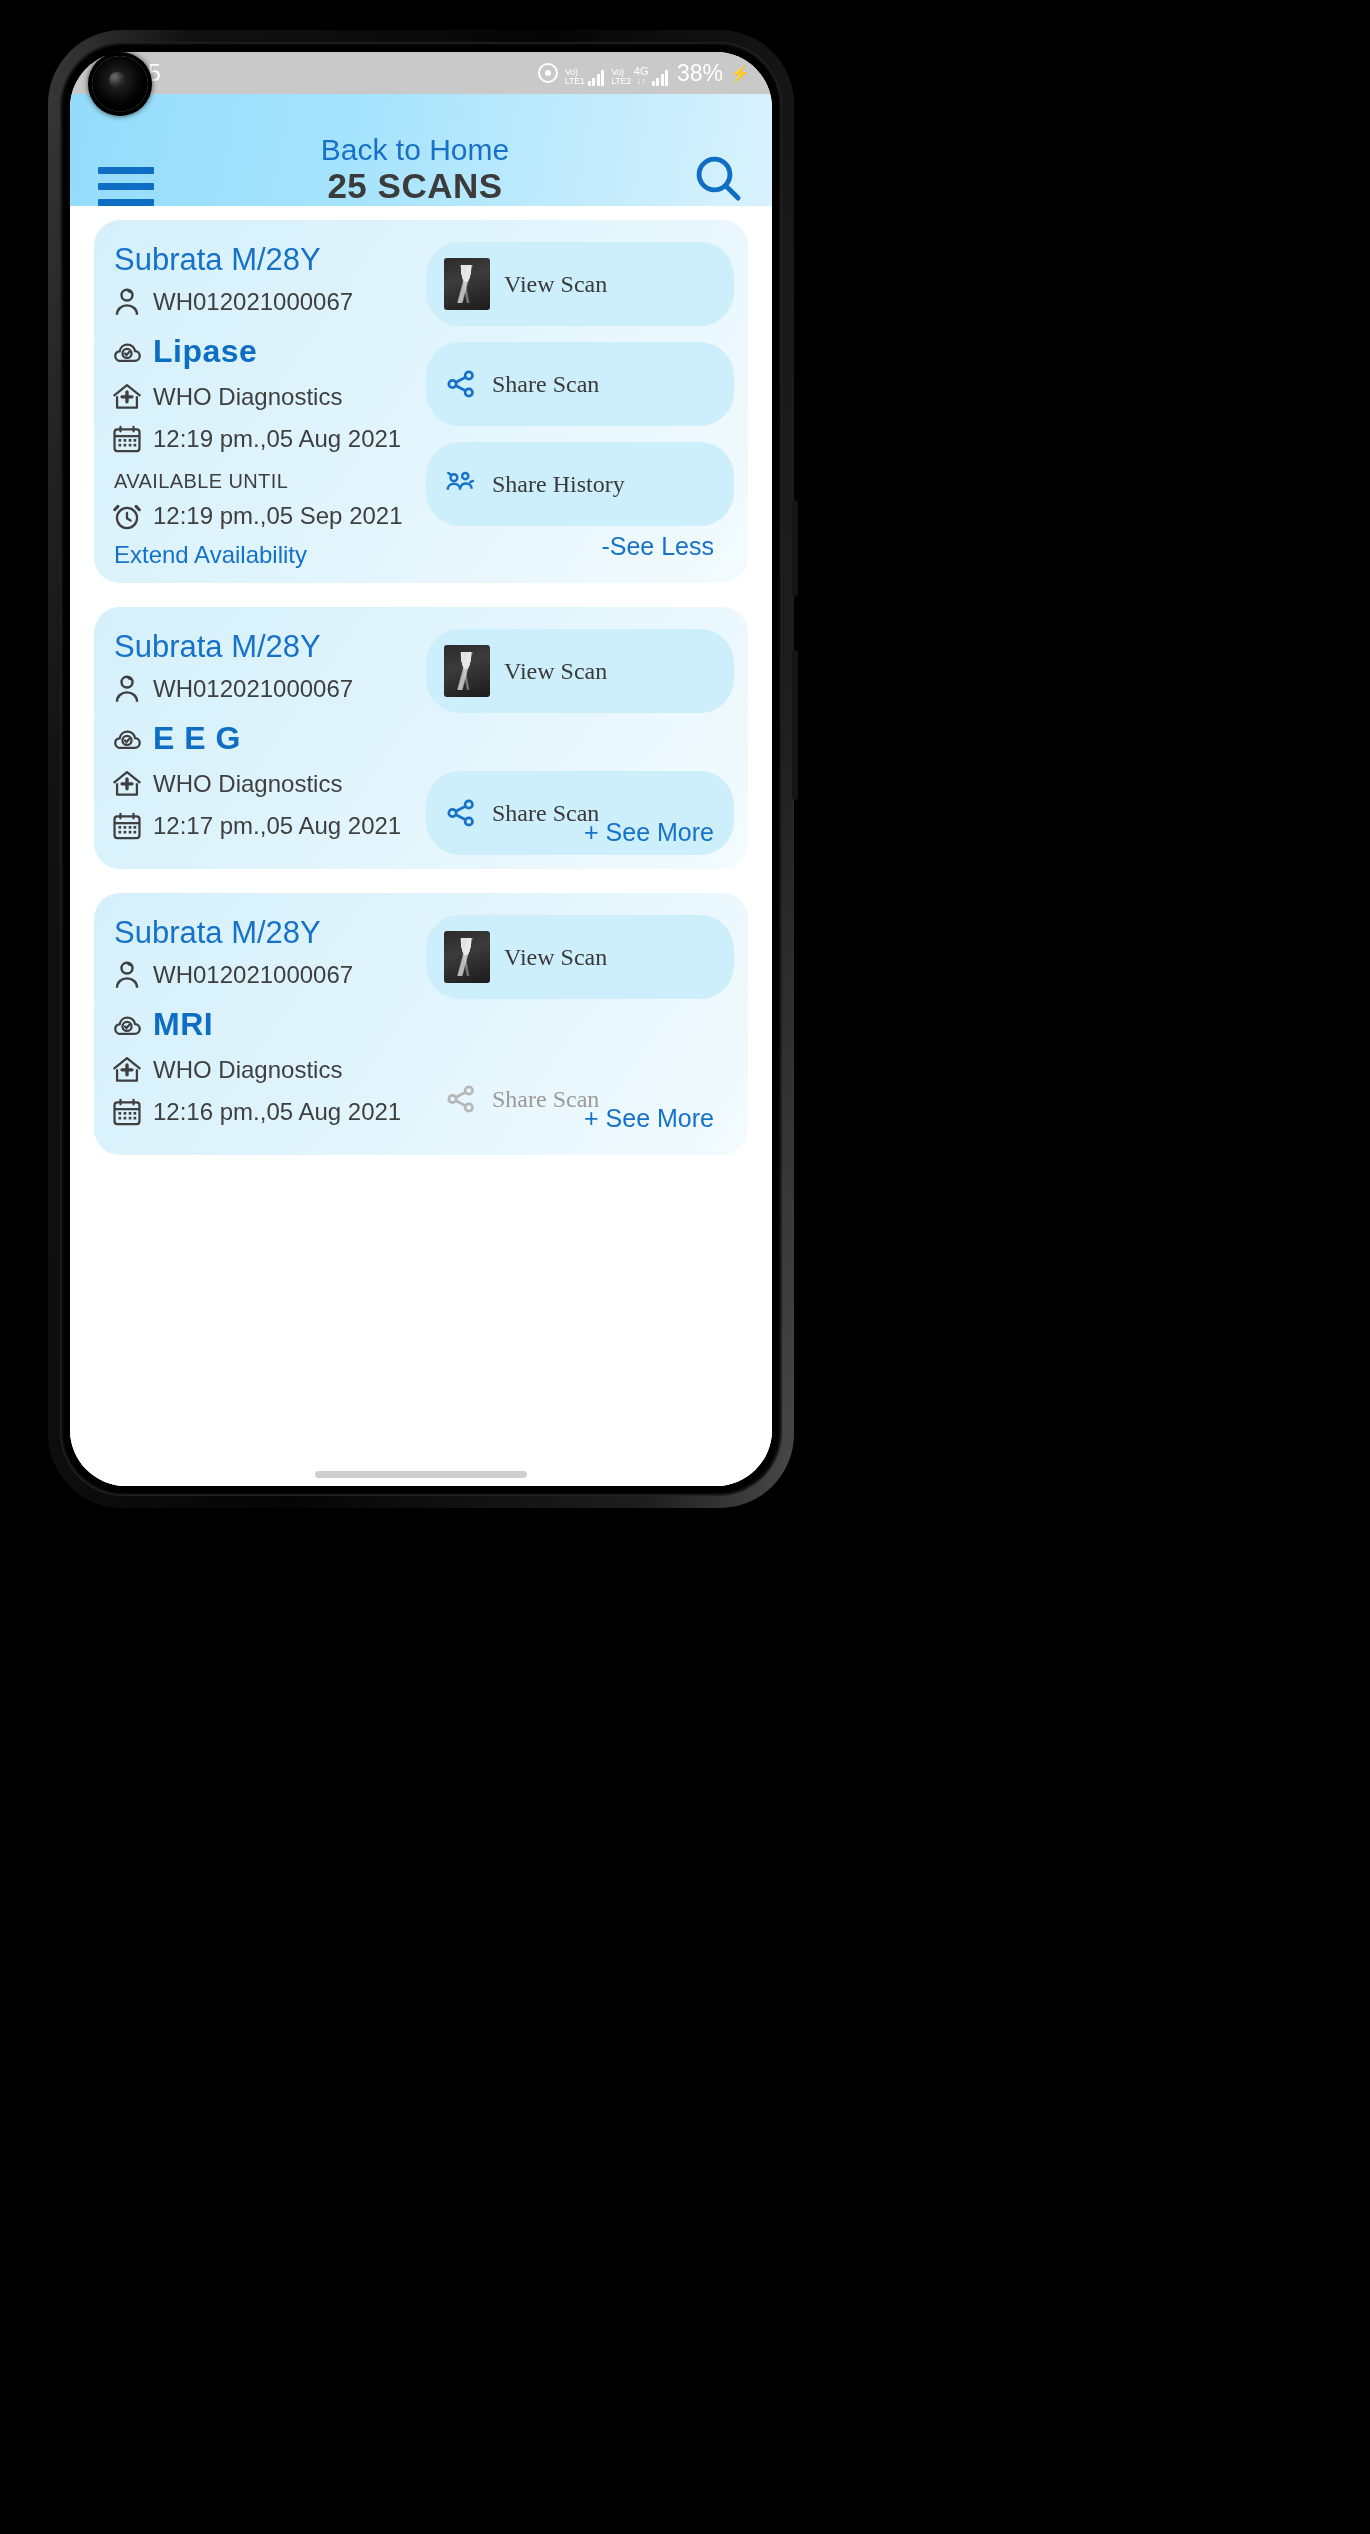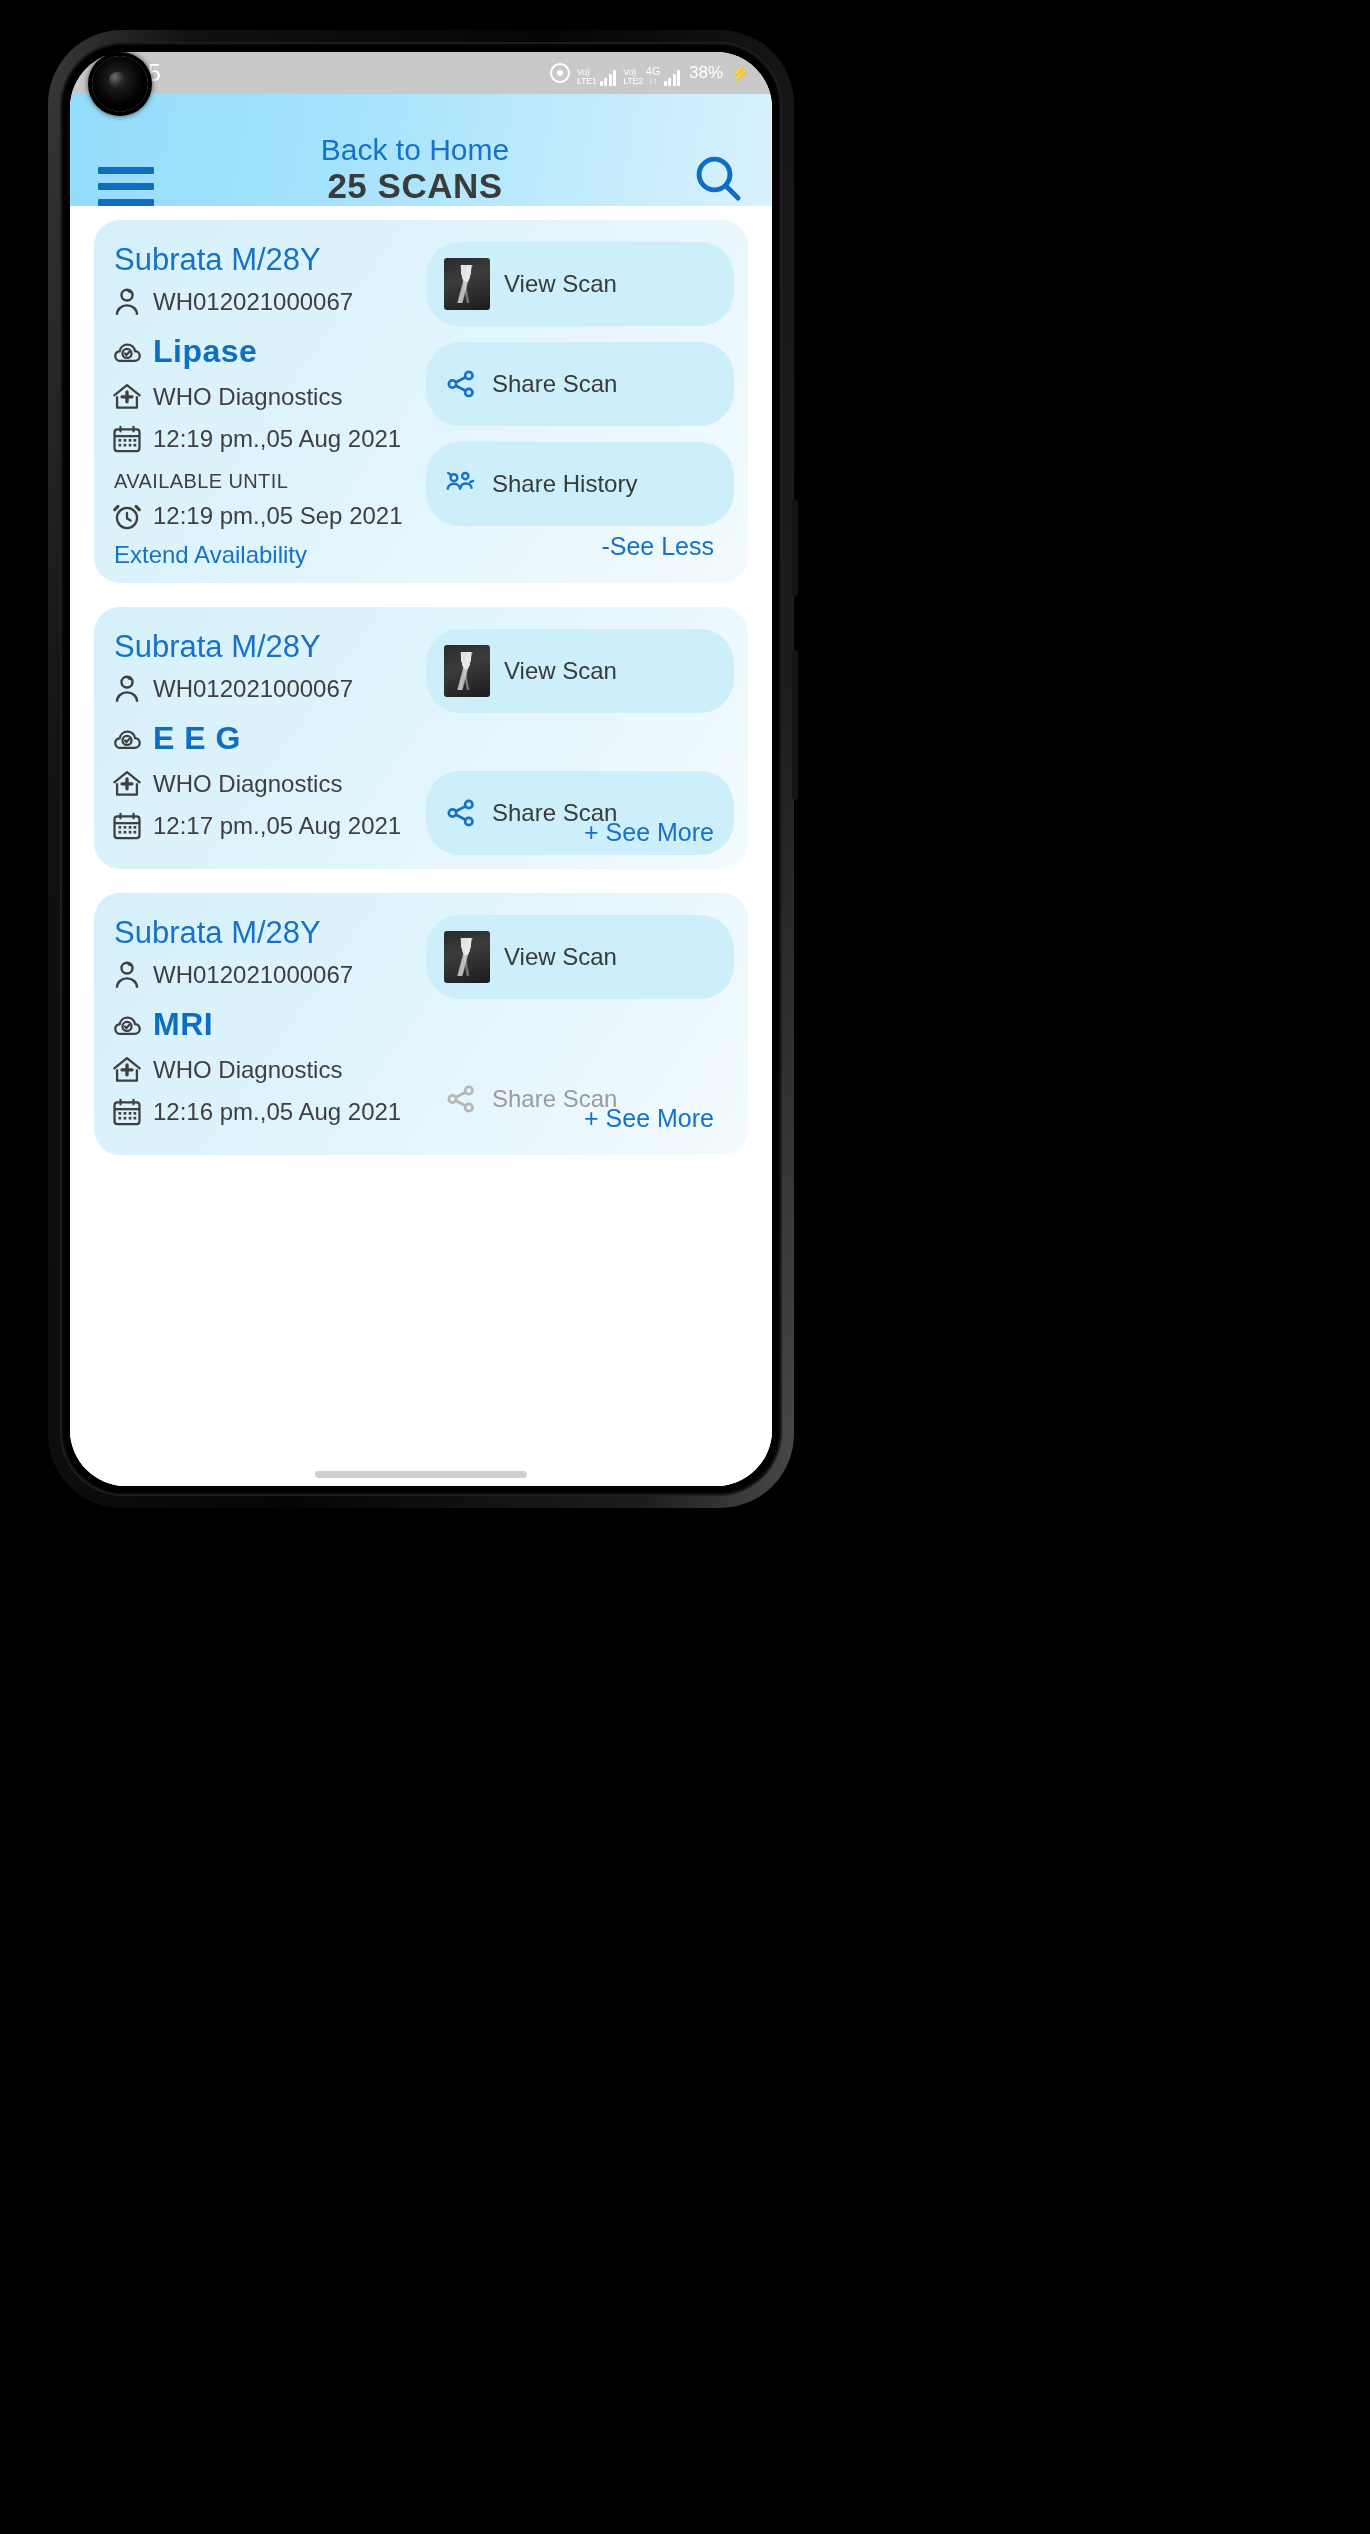--- a/index.html
+++ b/index.html
@@ -49,21 +49,21 @@
   .sig-pair{ display:flex; align-items:flex-end; gap:3px; }
   .volte{ display:flex; flex-direction:column; align-items:flex-start; line-height:1;margin-top:7px; }
   .volte .v1{ font-size:9px; letter-spacing:-.3px;}
   .volte .v2{ font-size:9px; letter-spacing:-.3px;}
   .bars{ display:flex; align-items:flex-end; gap:1.5px; height:17px;}
   .bars i{ display:block; width:3px; background:#fff; border-radius:1px;}
   .bars i:nth-child(1){height:5px;} .bars i:nth-child(2){height:8px;}
   .bars i:nth-child(3){height:12px;} .bars i:nth-child(4){height:16px;}
   .net4g{ display:flex; flex-direction:column; align-items:center; line-height:1;}
   .net4g .n1{font-size:11px;} .net4g .n2{font-size:9px;}
-  #battery-text{ font-size:17px; margin-left:2px;}
+  #battery-text{ font-size:23px; margin-left:2px;}
   #wifi-dot{ width:20px;height:20px;border:2px solid #fff;border-radius:50%;position:relative;}
   #wifi-dot::after{content:"";position:absolute;left:50%;top:50%;width:6px;height:6px;
     background:#fff;border-radius:50%;transform:translate(-50%,-50%);}
   #batt-bolt{ font-size:16px; }
 
   
   #camera-hole{
     position:absolute; left:44px; top:26px; width:56px; height:56px;
     border-radius:50%;
     background:radial-gradient(circle at 46% 42%,#2a2a2a 0%,#0b0b0b 42%,#000 60%);
@@ -119,21 +119,21 @@
 
   .see-toggle{
     position:absolute; right:34px; bottom:22px;
     color:#1672c9; font-size:25px; cursor:pointer;
   }
 
   
   .pill{
     background:#cdeefb; border-radius:34px;
     height:84px; display:flex; align-items:center; gap:14px;
-    padding:0 18px; cursor:pointer;
+    padding:0 18px; cursor:pointer;font-family:Liberation Serif, serif;
   }
   .pill .label{ color:#3a3a3a; font-size:24px; line-height:1.12;}
   .pill.dim{ background:transparent; }
   .pill.dim .label{ color:#9a9a9a; }
   .thumb{
     width:46px; height:52px; border-radius:3px; flex:0 0 auto;
     background:linear-gradient(160deg,#2a2a2a 0%,#3c3c3c 40%,#1a1a1a 100%);
     position:relative; overflow:hidden;
   }
   .thumb::before{

